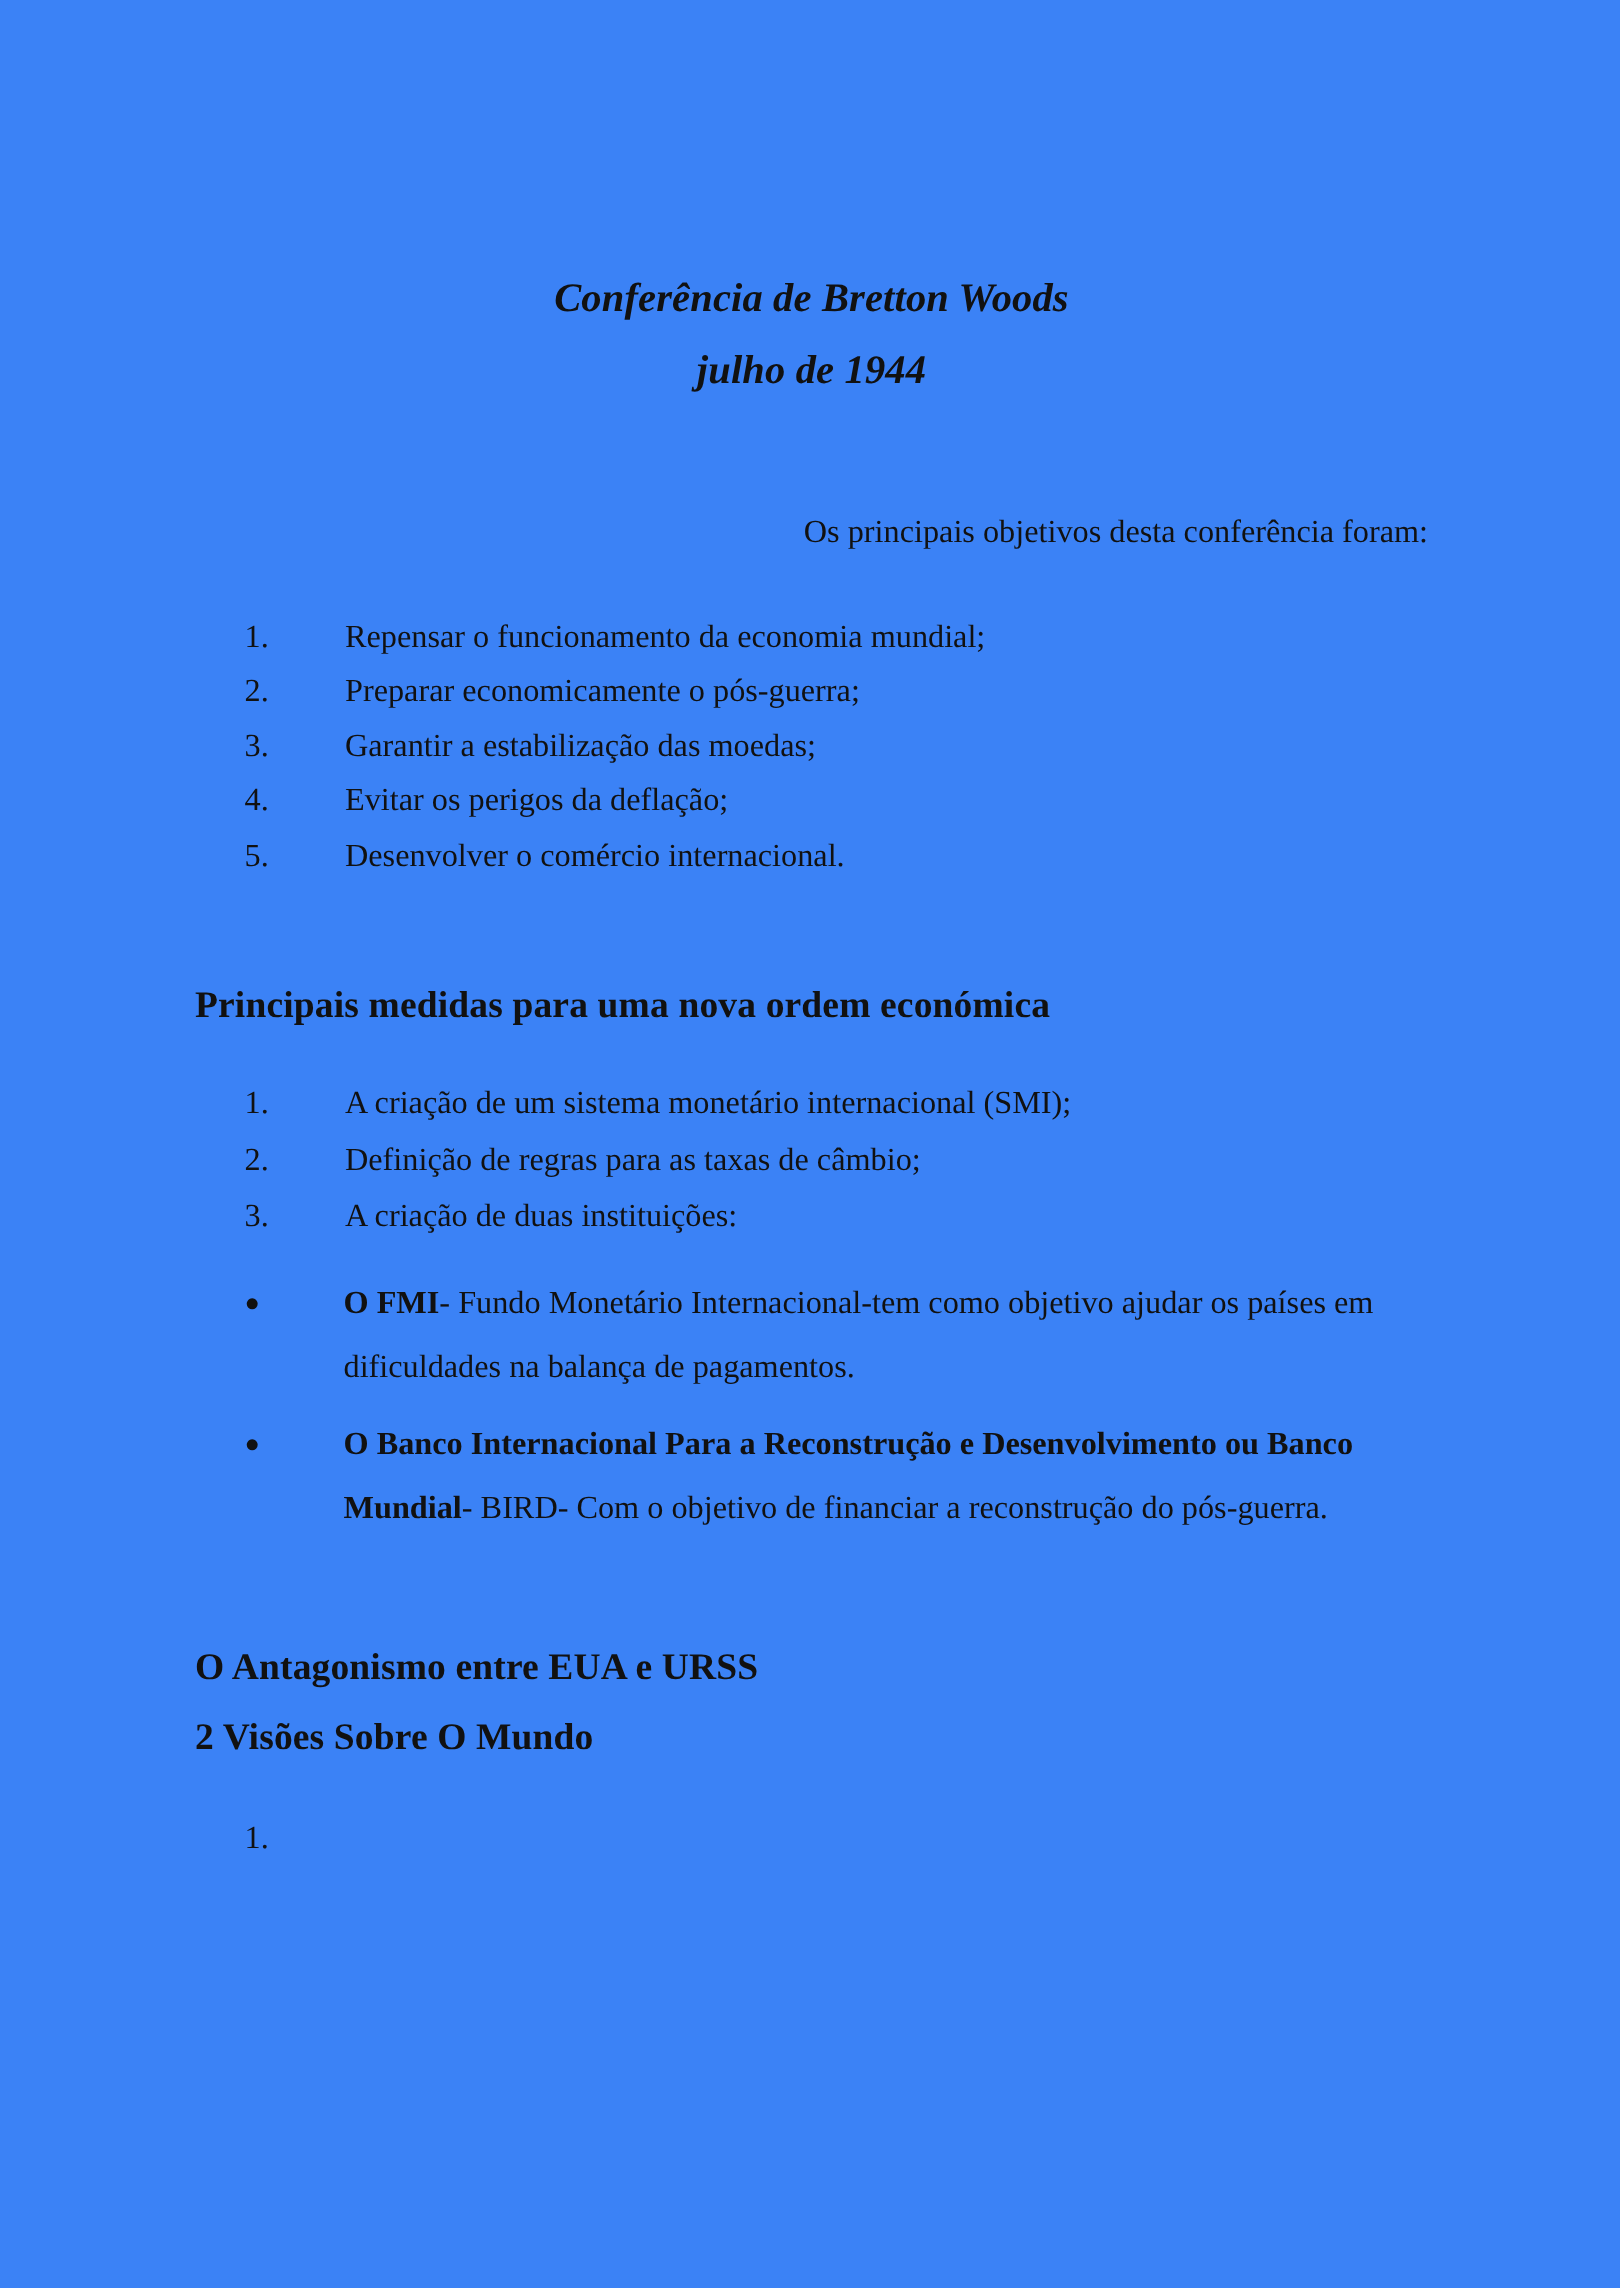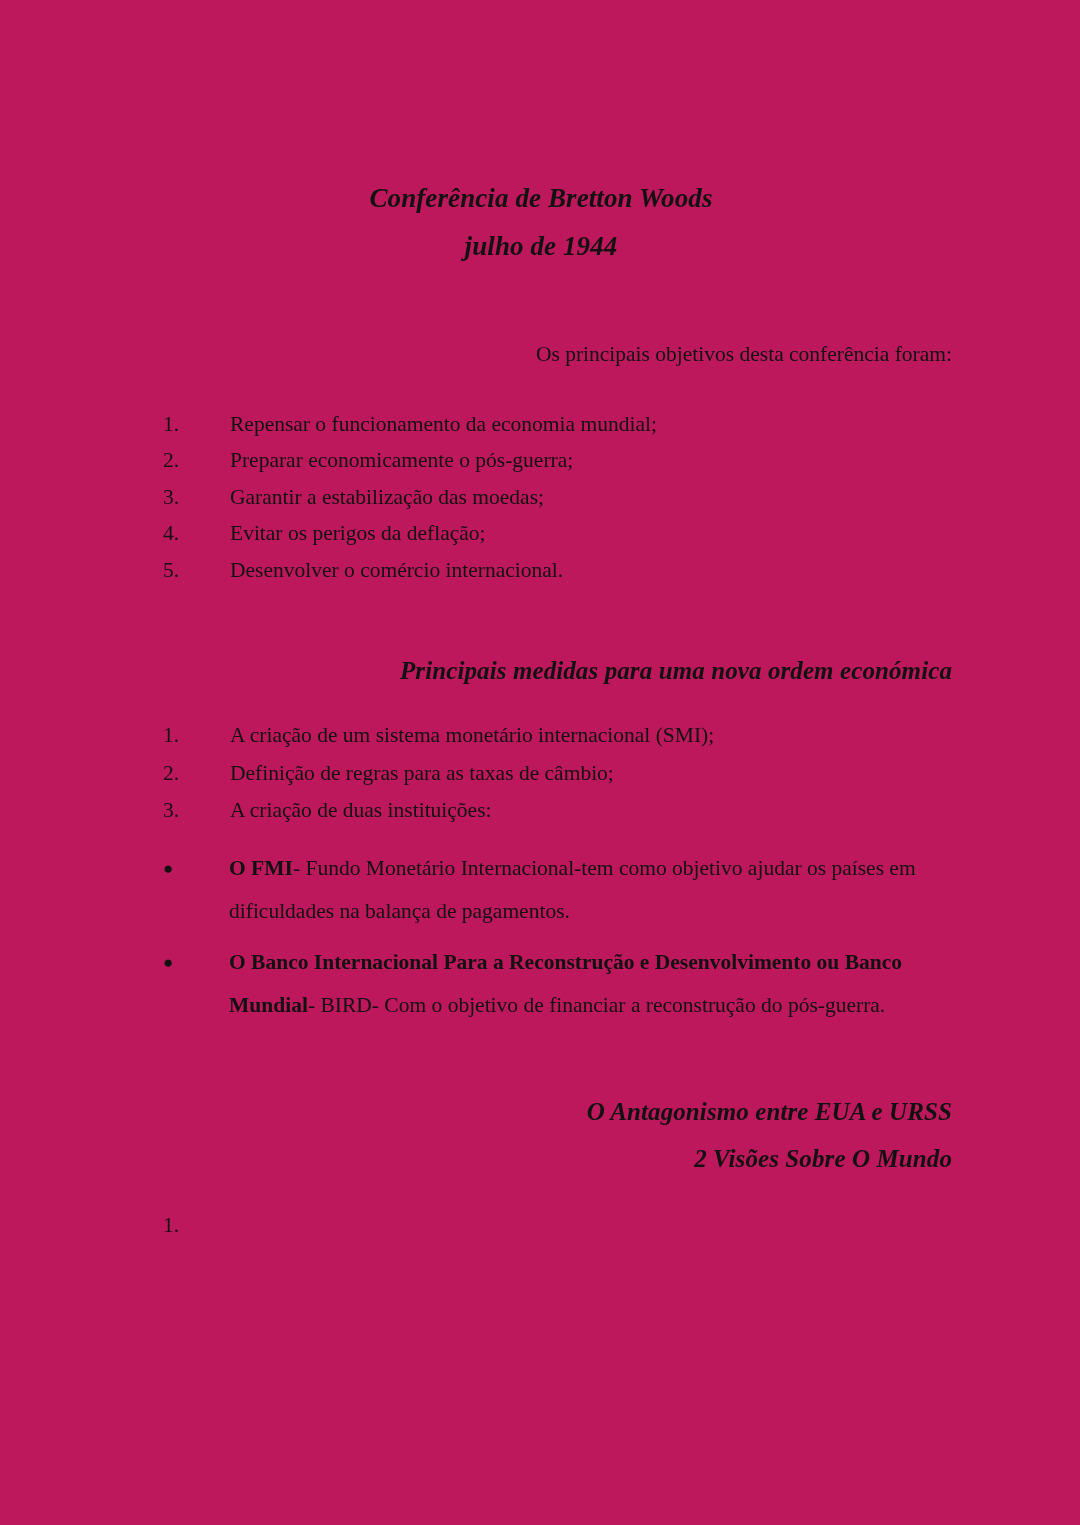--- a/index.html
+++ b/index.html
@@ -12,21 +12,21 @@
   body {
     font-family: "Liberation Serif", "DejaVu Serif", serif;
     color: #111111;
     -webkit-font-smoothing: antialiased;
   }
 
   .page {
     position: relative;
     width: 1080px;
     height: 1525px;
-    background: #be185d;
+    background: #3b82f6;
     box-sizing: border-box;
     overflow: hidden;
   }
 
   .content {
     position: absolute;
     left: 130px;
     top: 0;
     width: 822px;
   }
@@ -40,22 +40,21 @@
     line-height: 1.0;
     margin: 0;
     letter-spacing: 0.1px;
   }
   .doc-title .line-1 { display: block; padding-top: 185px; }
   .doc-title .line-2 { display: block; padding-top: 21px; }
 
   .section-heading {
     font-size: 25px;
     font-weight: bold;
-    font-style: italic;
-    text-align: right;
+    text-align: left;
     line-height: 1.0;
     margin: 0;
     letter-spacing: 0.1px;
   }
 
   .section-heading.h-medidas { padding-top: 62px; }
   .section-heading.h-antagonismo { padding-top: 64px; }
   .section-heading.h-antagonismo .line-2 {
     display: block;
     padding-top: 22px;

